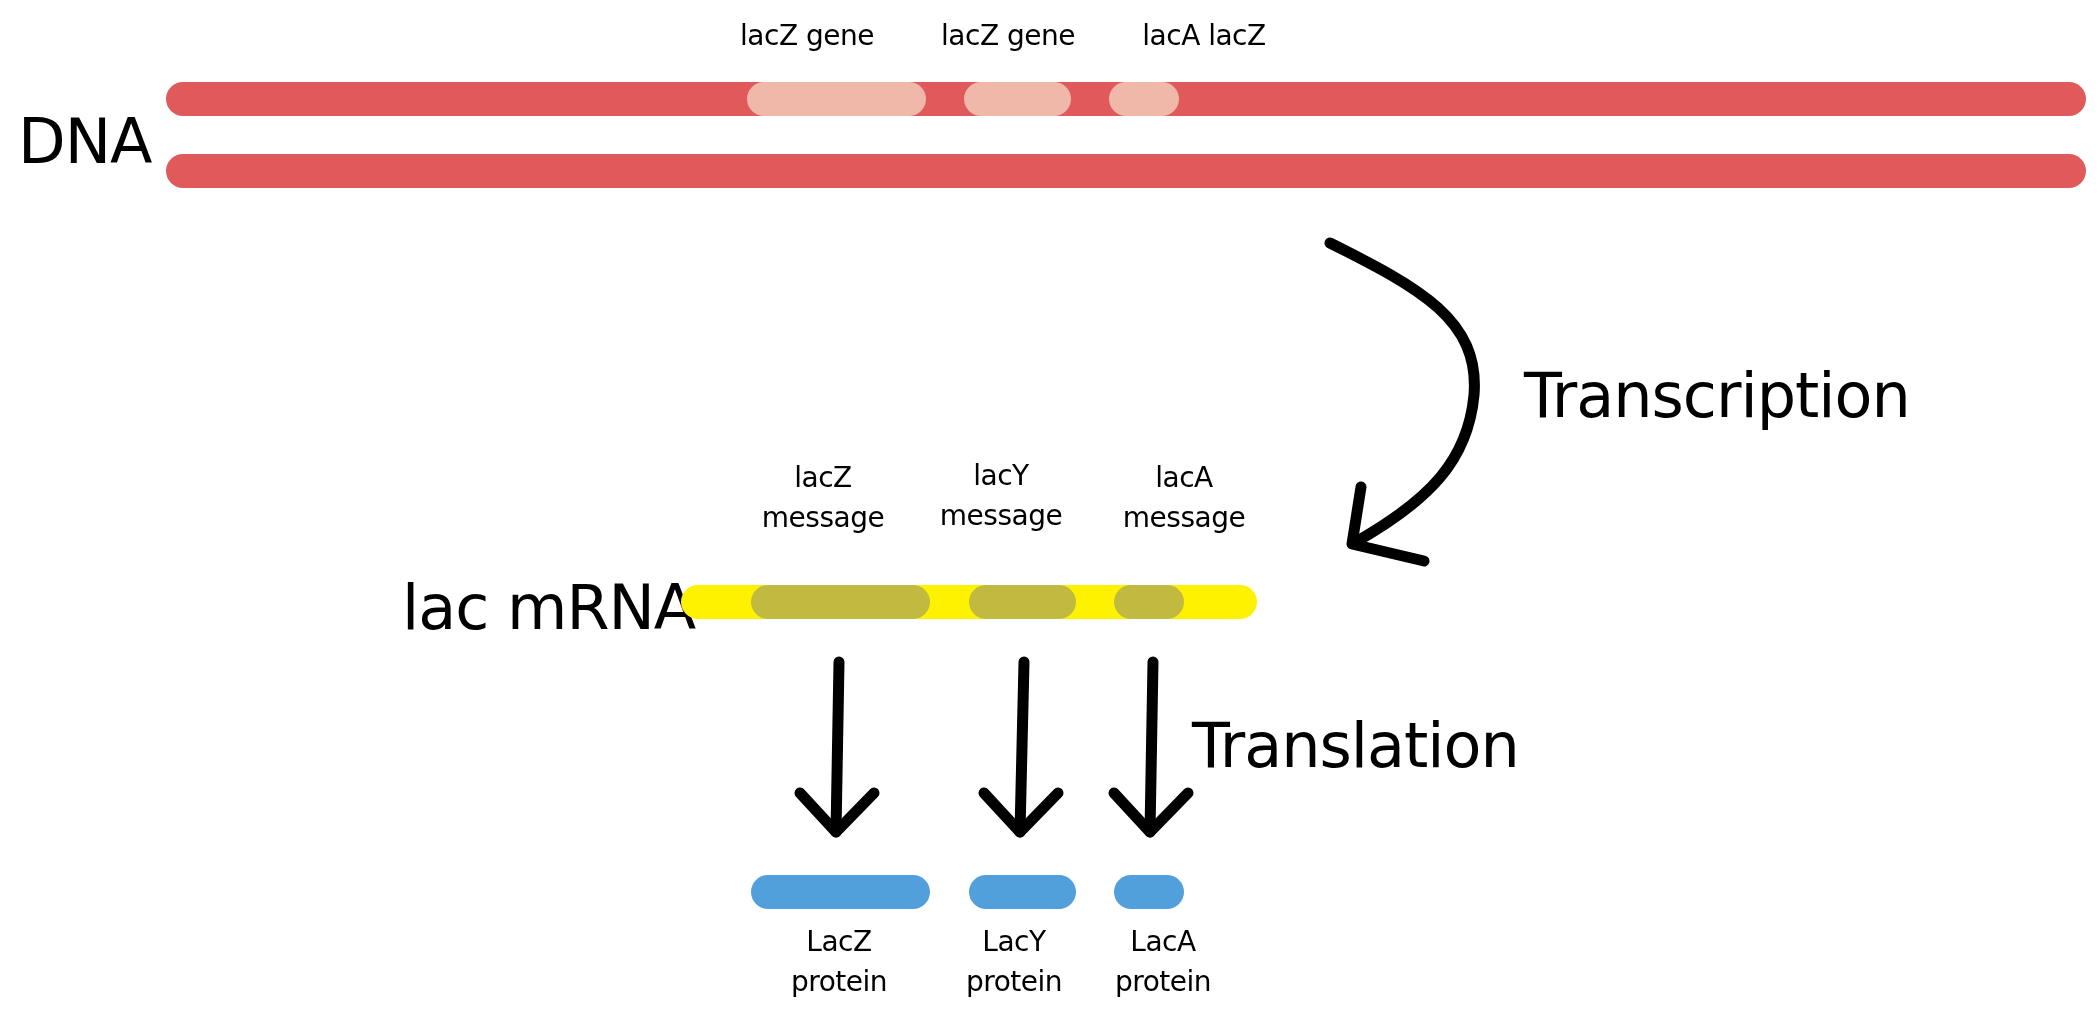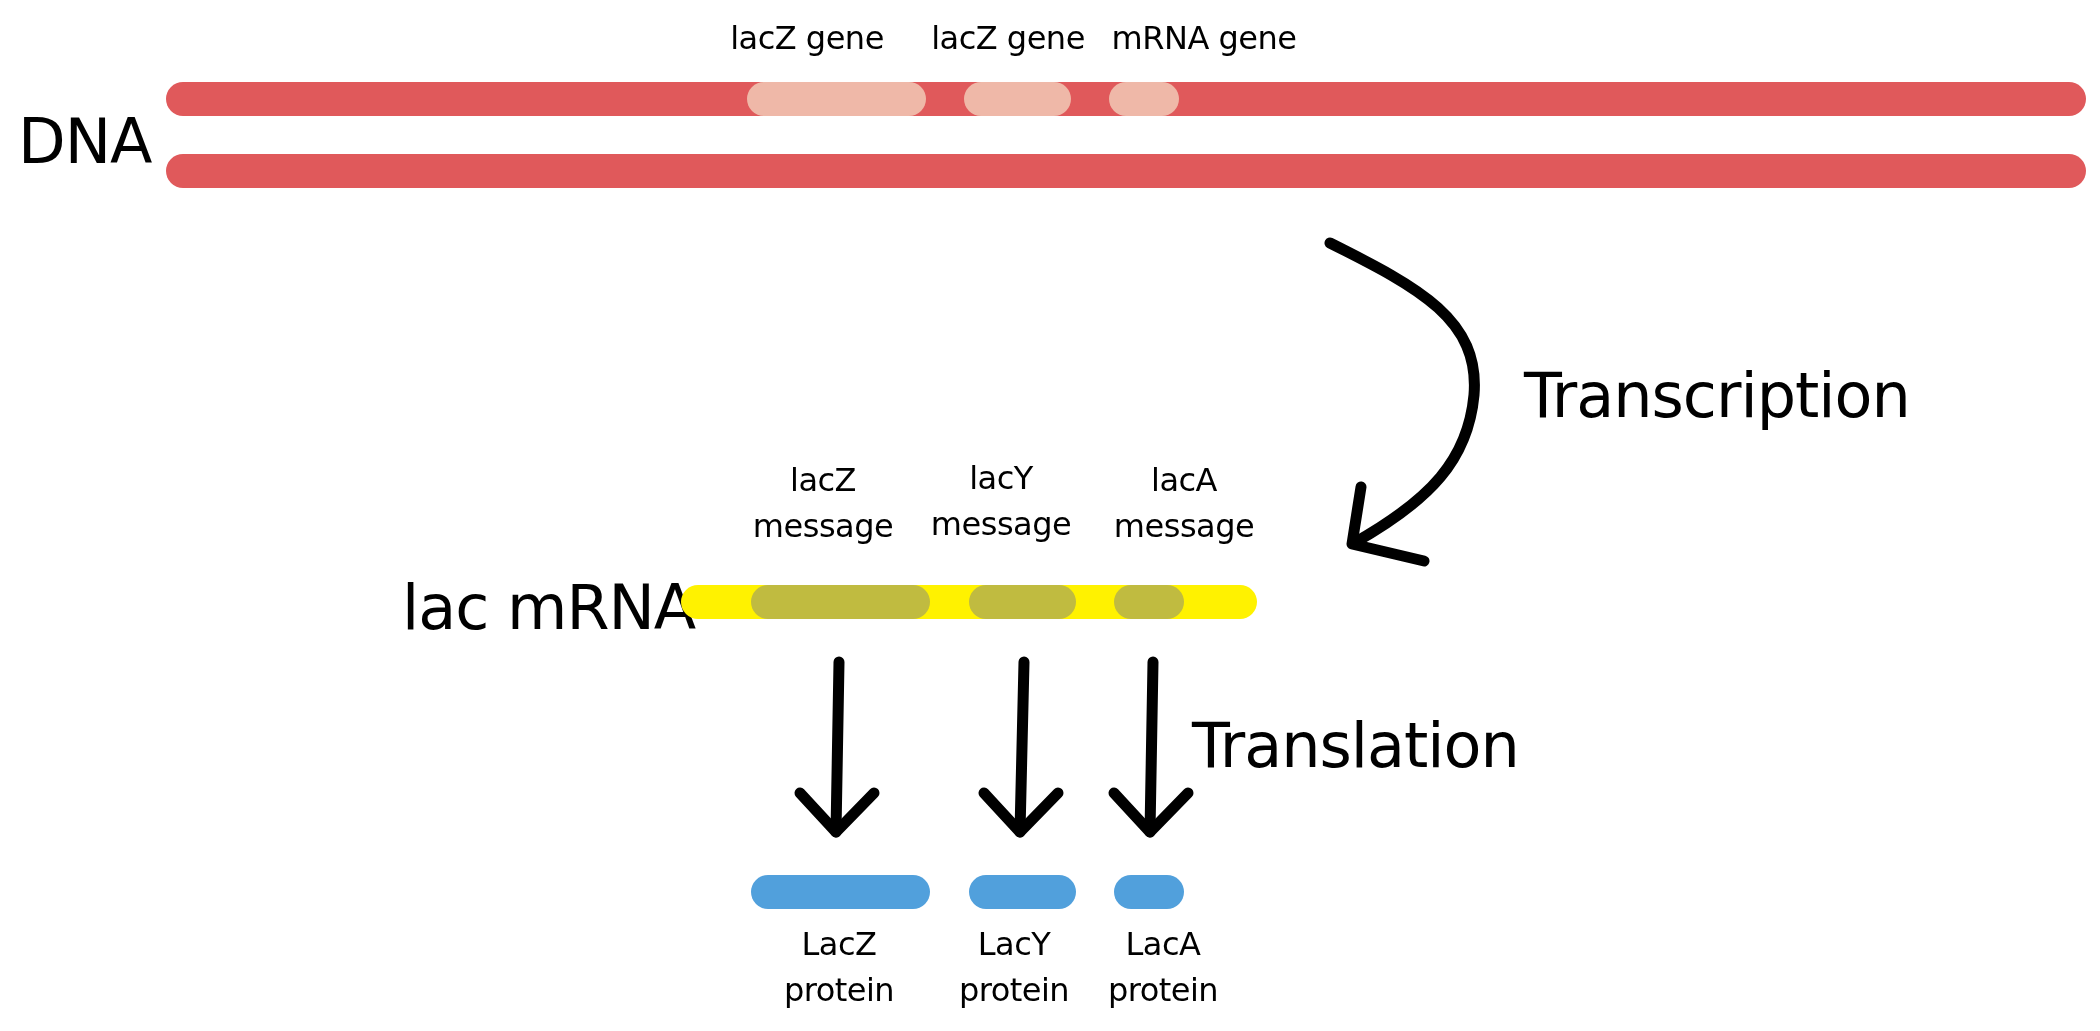--- a/index.html
+++ b/index.html
@@ -1,38 +1,38 @@
 <!DOCTYPE html>
 <html><head>
 <meta charset="utf-8">
 <style>
   html, body { margin:0; padding:0; background:#ffffff; }
   body { width:2100px; height:1031px; position:relative; overflow:hidden;
          font-family:"DejaVu Sans", "Liberation Sans", sans-serif; color:#000; }
   .bar { position:absolute; border-radius:999px; }
   .lbl { position:absolute; text-align:center; line-height:1.3; white-space:nowrap; }
-  .sm { font-size:32px; letter-spacing:-0.5px; }
+  .sm { font-size:28px; letter-spacing:-0.5px; }
   .big { font-size:62px; letter-spacing:-1px; }
   svg.arrows { position:absolute; left:0; top:0; }
 </style>
 </head>
 <body>
 
 <div class="lbl big" style="left:18px; top:102px;">DNA</div>
 
 <div class="bar" style="left:166px; top:82px; width:1920px; height:34px; background:#E0595B;"></div>
 <div class="bar" style="left:166px; top:154px; width:1920px; height:34px; background:#E0595B;"></div>
 
 <div class="bar" style="left:747px; top:82px; width:179px; height:34px; background:#EFB8A8;"></div>
 <div class="bar" style="left:964px; top:82px; width:107px; height:34px; background:#EFB8A8;"></div>
 <div class="bar" style="left:1109px; top:82px; width:70px; height:34px; background:#EFB8A8;"></div>
 
 <div class="lbl sm" style="left:707px; top:18px; width:200px;">lacZ gene</div>
 <div class="lbl sm" style="left:908px; top:18px; width:200px;">lacZ gene</div>
-<div class="lbl sm" style="left:1104px; top:18px; width:200px;">mRNA gene</div>
+<div class="lbl sm" style="left:1104px; top:18px; width:200px;">lacA lacZ</div>
 
 <svg class="arrows" width="2100" height="1031">
   <g fill="none" stroke="#000" stroke-width="11" stroke-linecap="round" stroke-linejoin="round">
     <path d="M1330 243 C1420 288 1480 320 1474 395 C1468 460 1430 500 1354 543"></path>
     <path d="M1361 487 L1352 544 L1424 561"></path>
     <path d="M839 662 L836 832"></path>
     <path d="M800 793 L836 832 L874 793"></path>
     <path d="M1024 662 L1020 832"></path>
     <path d="M984 793 L1020 832 L1058 793"></path>
     <path d="M1153 662 L1150 832"></path>

